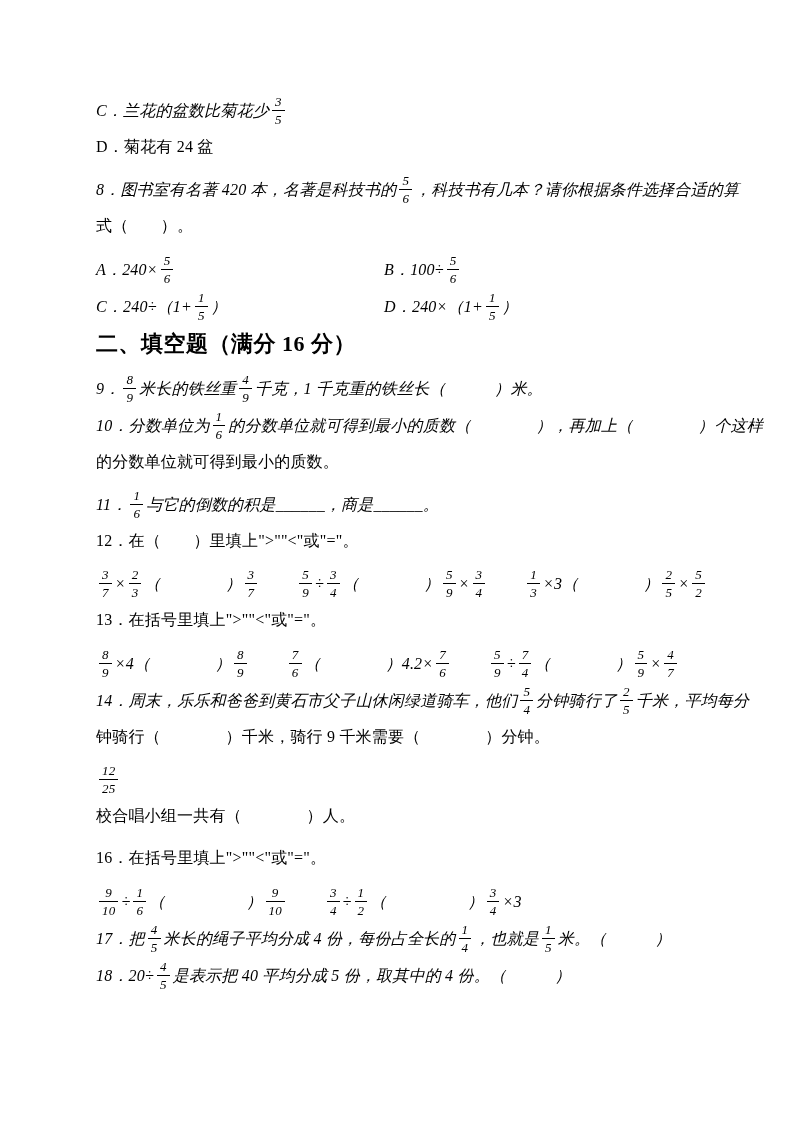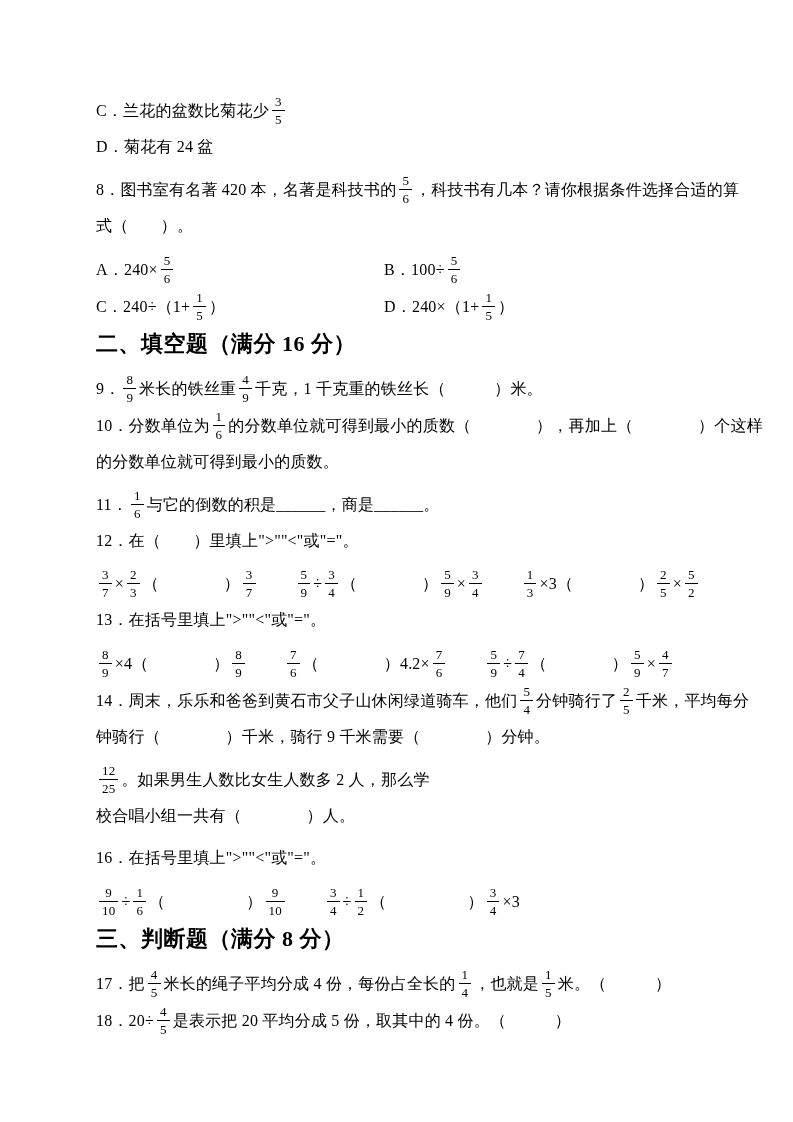--- a/index.html
+++ b/index.html
@@ -22,21 +22,21 @@
     padding: 94px 86px 40px 96px;
     background: #ffffff;
   }
   .doc-body { width: 611px; }
   .line {
     line-height: 30px;
     margin-bottom: 11px;
     white-space: nowrap;
     letter-spacing: 0.2px;
   }
-  .line.has-frac { margin-bottom: 3px; }
+  .line.has-frac { margin-bottom: 3px; font-style: italic; }
   .line.h {
     font-weight: 700;
     font-size: 22px;
     letter-spacing: 0.5px;
     margin-top: 3px;
     margin-bottom: 13px;
   }
   .frac {
     display: inline-block;
     vertical-align: middle;
@@ -86,24 +86,23 @@
         <span class="cell"><span class="frac"><span class="num">1</span><span class="den">3</span></span><span class="text-run">×3（　　　　）</span><span class="frac"><span class="num">2</span><span class="den">5</span></span><span class="text-run">×</span><span class="frac"><span class="num">5</span><span class="den">2</span></span></span>
       </div>
       <div class="line p"><span class="text-run">13．在括号里填上"&gt;""&lt;"或"="。</span></div>
       <div class="line spread has-frac">
         <span class="cell"><span class="frac"><span class="num">8</span><span class="den">9</span></span><span class="text-run">×4（　　　　）</span><span class="frac"><span class="num">8</span><span class="den">9</span></span></span>
         <span class="cell"><span class="frac"><span class="num">7</span><span class="den">6</span></span><span class="text-run">（　　　　）4.2×</span><span class="frac"><span class="num">7</span><span class="den">6</span></span></span>
         <span class="cell"><span class="frac"><span class="num">5</span><span class="den">9</span></span><span class="text-run">÷</span><span class="frac"><span class="num">7</span><span class="den">4</span></span><span class="text-run">（　　　　）</span><span class="frac"><span class="num">5</span><span class="den">9</span></span><span class="text-run">×</span><span class="frac"><span class="num">4</span><span class="den">7</span></span></span>
       </div>
       <div class="line p has-frac"><span class="text-run">14．周末，乐乐和爸爸到黄石市父子山休闲绿道骑车，他们</span><span class="frac"><span class="num">5</span><span class="den">4</span></span><span class="text-run">分钟骑行了</span><span class="frac"><span class="num">2</span><span class="den">5</span></span><span class="text-run">千米，平均每分</span></div>
       <div class="line p"><span class="text-run">钟骑行（　　　　）千米，骑行 9 千米需要（　　　　）分钟。</span></div>
-      <div class="line p has-frac"><span class="frac"><span class="num">12</span><span class="den">25</span></span><span class="text-run">。如果男生人数比女生人数多 2 人，那么学</span></div>
+      <div class="line p has-frac"><span class="frac"><span class="num">12</span><span class="den">25</span></span></div>
       <div class="line p"><span class="text-run">校合唱小组一共有（　　　　）人。</span></div>
       <div class="line p"><span class="text-run">16．在括号里填上"&gt;""&lt;"或"="。</span></div>
       <div class="line spread has-frac">
         <span class="cell"><span class="frac"><span class="num">9</span><span class="den">10</span></span><span class="text-run">÷</span><span class="frac"><span class="num">1</span><span class="den">6</span></span><span class="text-run">（　　　　　）</span><span class="frac"><span class="num">9</span><span class="den">10</span></span></span>
         <span class="cell"><span class="frac"><span class="num">3</span><span class="den">4</span></span><span class="text-run">÷</span><span class="frac"><span class="num">1</span><span class="den">2</span></span><span class="text-run">（　　　　　）</span><span class="frac"><span class="num">3</span><span class="den">4</span></span><span class="text-run">×3</span></span>
       </div>
-      <div class="line h"><span class="text-run">三、判断题（满分 8 分）</span></div>
       <div class="line p has-frac"><span class="text-run">17．把</span><span class="frac"><span class="num">4</span><span class="den">5</span></span><span class="text-run">米长的绳子平均分成 4 份，每份占全长的</span><span class="frac"><span class="num">1</span><span class="den">4</span></span><span class="text-run">，也就是</span><span class="frac"><span class="num">1</span><span class="den">5</span></span><span class="text-run">米。（　　　）</span></div>
-      <div class="line p has-frac"><span class="text-run">18．20÷</span><span class="frac"><span class="num">4</span><span class="den">5</span></span><span class="text-run">是表示把 20 平均分成 5 份，取其中的 4 份。（　　　）</span></div>
+      <div class="line p has-frac"><span class="text-run">18．20÷</span><span class="frac"><span class="num">4</span><span class="den">5</span></span><span class="text-run">是表示把 40 平均分成 5 份，取其中的 4 份。（　　　）</span></div>
     </div>
 </div>
 
 </body></html>

